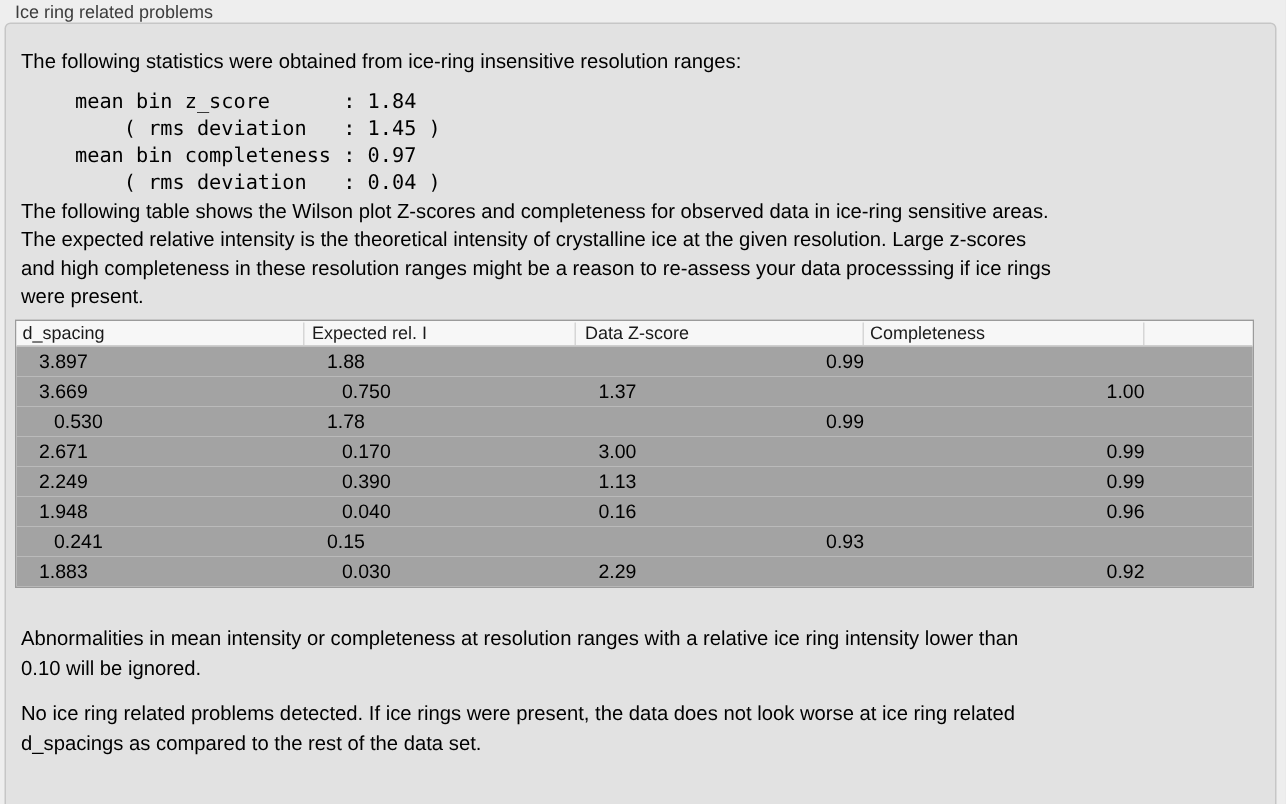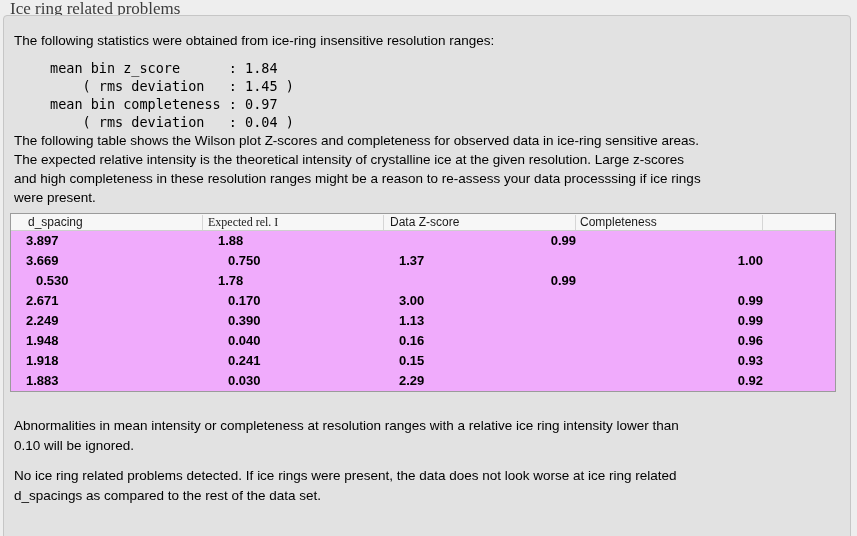--- a/index.html
+++ b/index.html
@@ -7,24 +7,23 @@
     width: 857px; height: 536px;
     overflow: hidden;
     background: #eeeeee;
     font-family: "Liberation Sans", sans-serif;
     color: #000;
     -webkit-font-smoothing: antialiased;
   }
   .group-title {
     position: absolute;
     left: 10px; top: 2px;
-    font-size: 17px;
+    font-size: 12px;
     line-height: 13px;
     color: #3c3c3c;
-    font-family: Liberation Serif, serif;
   }
   .panel {
     position: absolute;
     left: 3px; top: 15px;
     width: 848px; height: 540px;
     box-sizing: border-box;
     background: #e2e2e2;
     border: 1px solid #c6c6c6;
     border-radius: 4px;
     padding: 16px 10px 0 10px;
@@ -65,32 +64,31 @@
   .th {
     font-size: 12px;
     line-height: 15px;
     height: 15px;
     color: #1a1a1a;
     overflow: hidden;
     white-space: nowrap;
     border-right: 1px solid #d6d6d6;
     box-sizing: border-box;
   }
-  .th.c0 { padding-left: 17px; }
-  .th.c1 { padding-left: 5px; font-family: Liberation Serif, serif; }
+  .th.c0 { padding-left: 4px; }
+  .th.c1 { padding-left: 5px; }
   .th.c2 { padding-left: 6px; }
   .th.c3 { padding-left: 4px; }
   .th.c4 { border-right: none; }
   .trow {
     display: grid;
     grid-template-columns: 192px 181px 192px 187px 1fr;
     height: 20px;
     align-items: center;
-    background: #f0abfc;
-    font-weight: bold;
+    background: #a3a3a3;
   }
   .td {
     font-size: 13px;
     line-height: 18px;
     white-space: nowrap;
     overflow: hidden;
   }
   .td.c0 { padding-left: 15px; }
   .td.c1 { padding-left: 25px; }
   .td.c2 { padding-left: 15px; }
@@ -158,21 +156,20 @@
           <div class="td c4"></div>
         </div>
         <div class="trow">
           <div class="td c0">1.948</div>
           <div class="td c1">0.040</div>
           <div class="td c2">0.16</div>
           <div class="td c3">0.96</div>
           <div class="td c4"></div>
         </div>
         <div class="trow">
-          <div class="td c0">1.918</div>
           <div class="td c1">0.241</div>
           <div class="td c2">0.15</div>
           <div class="td c3">0.93</div>
           <div class="td c4"></div>
         </div>
         <div class="trow">
           <div class="td c0">1.883</div>
           <div class="td c1">0.030</div>
           <div class="td c2">2.29</div>
           <div class="td c3">0.92</div>

